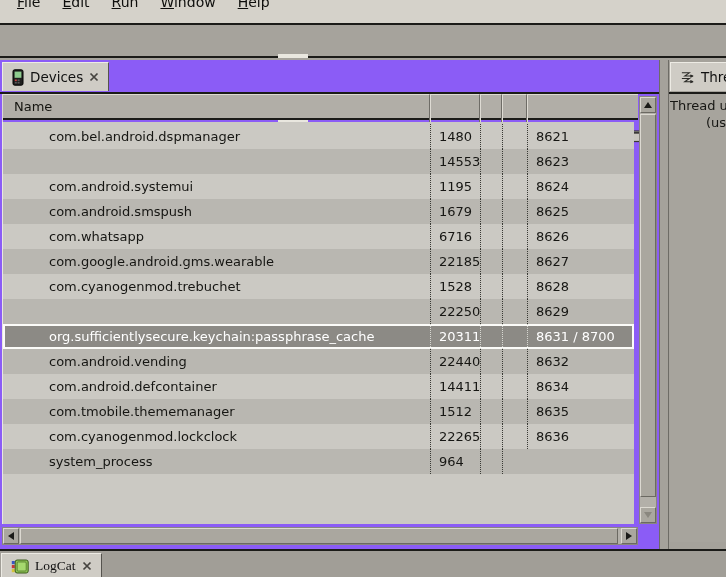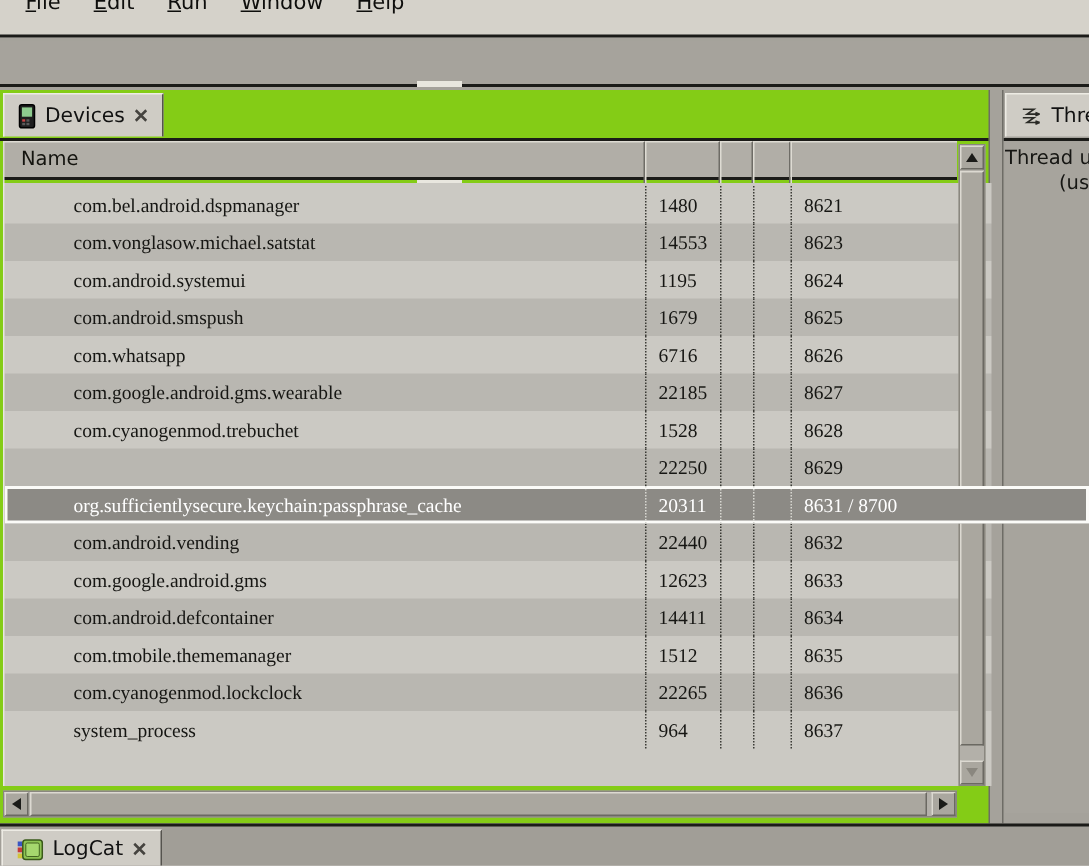--- a/index.html
+++ b/index.html
@@ -11,34 +11,34 @@
   }
   
   #menubar{position:absolute;left:0;top:0;width:726px;height:25px;background:#d5d2ca;border-bottom:2px solid #1b1b18;display:flex;align-items:center;padding-left:6px;box-sizing:border-box;}
   .menu-item{padding:12px 11px;height:43px;line-height:25px;font-size:14px;color:#0e0e0c;cursor:default;}
   .mlabel{display:inline-block;}
   .mlabel::first-letter{text-decoration:underline;}
   
   #coolbar{position:absolute;left:0;top:27px;width:726px;height:31px;background:#a6a39c;border-bottom:2px solid #1b1b18;box-sizing:border-box;}
   #hover-sliver{position:absolute;left:278px;top:54px;width:30px;height:4px;background:#e9e7df;}
   
-  #devices-panel{position:absolute;left:0;top:60px;width:660px;height:489px;background:#84cc16;border-right:1px solid #6e6c66;box-sizing:border-box;}
+  #devices-panel{position:absolute;left:0;top:60px;width:660px;height:489px;background:#8b5cf6;border-right:1px solid #6e6c66;box-sizing:border-box;}
   #devices-tabstrip{position:absolute;left:0;top:0;width:100%;height:32px;}
   .view-tab{position:absolute;display:flex;align-items:center;gap:6px;background:#cfccc5;border:1px solid #ecead f4;border-top:1px solid #edebe4;border-left:1px solid #edebe4;border-right:1px solid #55534e;border-bottom:none;padding:0 9px;height:29px;box-sizing:border-box;font-size:13.5px;color:#111;}
   #devices-tab{left:2px;top:2px;}
   .tab-close{width:10px;height:10px;display:inline-block;}
   #devices-rule{position:absolute;left:0;top:32px;width:100%;height:2px;background:#1b1b18;}
   
   .tb-icon{position:absolute;top:69px;width:18px;height:18px;}
   .tb-sep{position:absolute;top:69px;width:0;height:17px;border-left:1px solid #8a877f;border-right:1px solid #d9d6ce;}
   #hover-box{position:absolute;left:278px;top:60px;width:30px;height:32px;background:#e9e7df;}
   
   #table-header{position:absolute;left:2px;top:34px;width:636px;height:26px;background:#b1aea7;border-bottom:2px solid #1b1b18;box-sizing:border-box;}
   .hseg{position:absolute;top:0;height:32px;line-height:24px;font-size:13px;color:#14140f;box-sizing:border-box;border-top:1px solid #dedbd3;border-left:1px solid #dedbd3;border-right:1px solid #6e6c66;padding-left:11px;overflow:hidden;white-space:nowrap;}
-  #table-body{position:absolute;left:2px;top:62px;width:724px;height:402px;background:#cbc9c3;border-left:1px solid #e9e7e0;box-sizing:border-box;padding-top:2px;overflow:hidden;font-family:Liberation Serif, serif;}
+  #table-body{position:absolute;left:2px;top:62px;width:632px;height:402px;background:#cbc9c3;border-left:1px solid #e9e7e0;box-sizing:border-box;padding-top:2px;overflow:hidden;}
   .row{position:relative;height:25px;width:100%;}
   .row:nth-child(odd){background:#cbc9c3;}
   .row:nth-child(even){background:#b9b7b1;}
   .cell{position:absolute;top:0;height:25px;line-height:25px;font-size:13px;color:#161613;overflow:hidden;white-space:nowrap;box-sizing:border-box;}
   .cell.name{left:0;width:427px;padding-left:46px;}
   .cell.pid {left:427px;width:50px;padding-left:8px;border-left:1px dotted #3a3a35;}
   .cell.c3  {left:477px;width:22px;border-left:1px dotted #3a3a35;}
   .cell.c4  {left:499px;width:25px;border-left:1px dotted #3a3a35;}
   .cell.port{left:524px;width:111px;padding-left:8px;border-left:1px dotted #3a3a35;}
   .row.selected{background:#8c8a85;outline:2px solid #fbfbf8;outline-offset:-2px;z-index:2;}
@@ -63,21 +63,21 @@
   
   #sash{position:absolute;left:661px;top:60px;width:7px;height:489px;background:#a5a29b;}
   #threads-panel{position:absolute;left:668px;top:60px;width:58px;height:489px;background:#a5a29b;border-left:1px solid #6e6c66;box-sizing:border-box;overflow:hidden;}
   #threads-tab{left:1px;top:2px;width:200px;}
   #threads-rule{position:absolute;left:0;top:32px;width:100%;height:2px;background:#1b1b18;}
   #threads-content{position:absolute;left:1px;top:34px;width:300px;height:448px;background:#a7a49d;font-size:13px;color:#161613;line-height:17px;padding-top:3px;box-sizing:border-box;}
   .threads-line{white-space:nowrap;overflow:hidden;}
   #threads-line2{padding-left:36px;}
   
   #bottom-strip{position:absolute;left:0;top:549px;width:726px;height:28px;background:#a19e97;border-top:2px solid #1b1b18;box-sizing:border-box;}
-  #logcat-tab{left:1px;top:2px;height:25px;border-bottom:none;}
+  #logcat-tab{left:1px;top:2px;height:25px;border-bottom:none;font-family:Liberation Serif, serif;}
   svg{display:block;}
 </style>
 </head>
 <body>
 
 <div id="menubar">
   <div class="menu-item"><span class="mlabel">File</span></div>
   <div class="menu-item"><span class="mlabel">Edit</span></div>
   <div class="menu-item"><span class="mlabel">Run</span></div>
   <div class="menu-item"><span class="mlabel">Window</span></div>
@@ -233,21 +233,20 @@
 
   <div id="table-body">
       <div class="row">
     <span class="cell name">com.bel.android.dspmanager</span>
     <span class="cell pid">1480</span>
     <span class="cell c3"></span>
     <span class="cell c4"></span>
     <span class="cell port">8621</span>
   </div>
       <div class="row">
-    <span class="cell name">com.vonglasow.michael.satstat</span>
     <span class="cell pid">14553</span>
     <span class="cell c3"></span>
     <span class="cell c4"></span>
     <span class="cell port">8623</span>
   </div>
       <div class="row">
     <span class="cell name">com.android.systemui</span>
     <span class="cell pid">1195</span>
     <span class="cell c3"></span>
     <span class="cell c4"></span>
@@ -295,27 +294,20 @@
     <span class="cell port">8631 / 8700</span>
   </div>
       <div class="row">
     <span class="cell name">com.android.vending</span>
     <span class="cell pid">22440</span>
     <span class="cell c3"></span>
     <span class="cell c4"></span>
     <span class="cell port">8632</span>
   </div>
       <div class="row">
-    <span class="cell name">com.google.android.gms</span>
-    <span class="cell pid">12623</span>
-    <span class="cell c3"></span>
-    <span class="cell c4"></span>
-    <span class="cell port">8633</span>
-  </div>
-      <div class="row">
     <span class="cell name">com.android.defcontainer</span>
     <span class="cell pid">14411</span>
     <span class="cell c3"></span>
     <span class="cell c4"></span>
     <span class="cell port">8634</span>
   </div>
       <div class="row">
     <span class="cell name">com.tmobile.thememanager</span>
     <span class="cell pid">1512</span>
     <span class="cell c3"></span>
@@ -327,21 +319,20 @@
     <span class="cell pid">22265</span>
     <span class="cell c3"></span>
     <span class="cell c4"></span>
     <span class="cell port">8636</span>
   </div>
       <div class="row">
     <span class="cell name">system_process</span>
     <span class="cell pid">964</span>
     <span class="cell c3"></span>
     <span class="cell c4"></span>
-    <span class="cell port">8637</span>
   </div>
     </div>
 
   <div id="vscroll">
     <div class="sb-btn" id="v-up">
         <span class="tri up"></span>
       </div>
     <div id="v-thumb"></div>
     <div class="sb-btn" id="v-down">
         <span class="tri down"></span>

